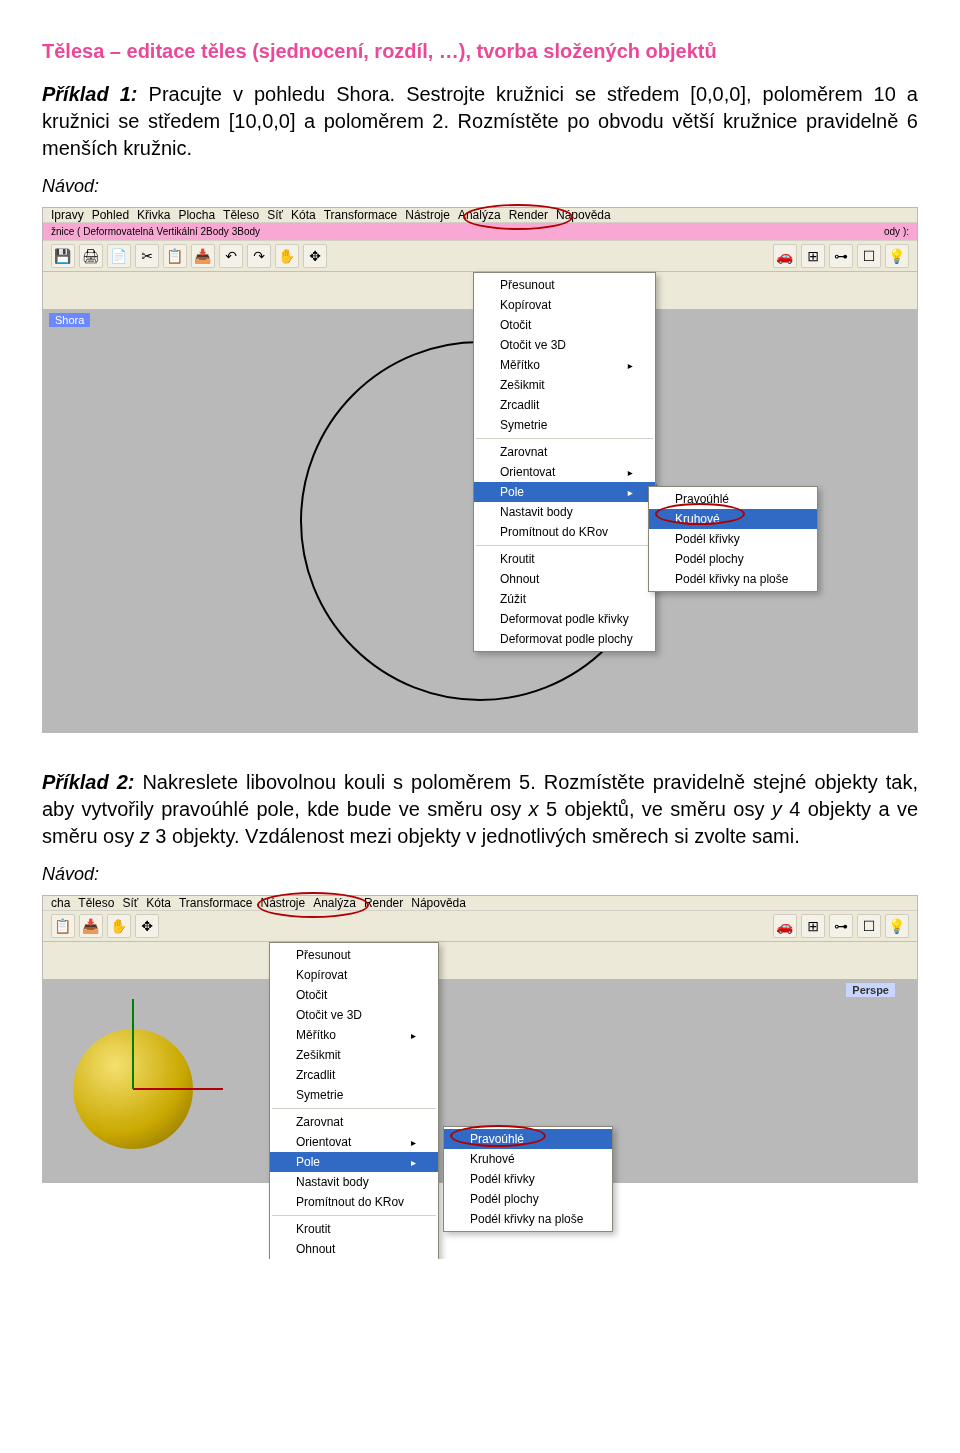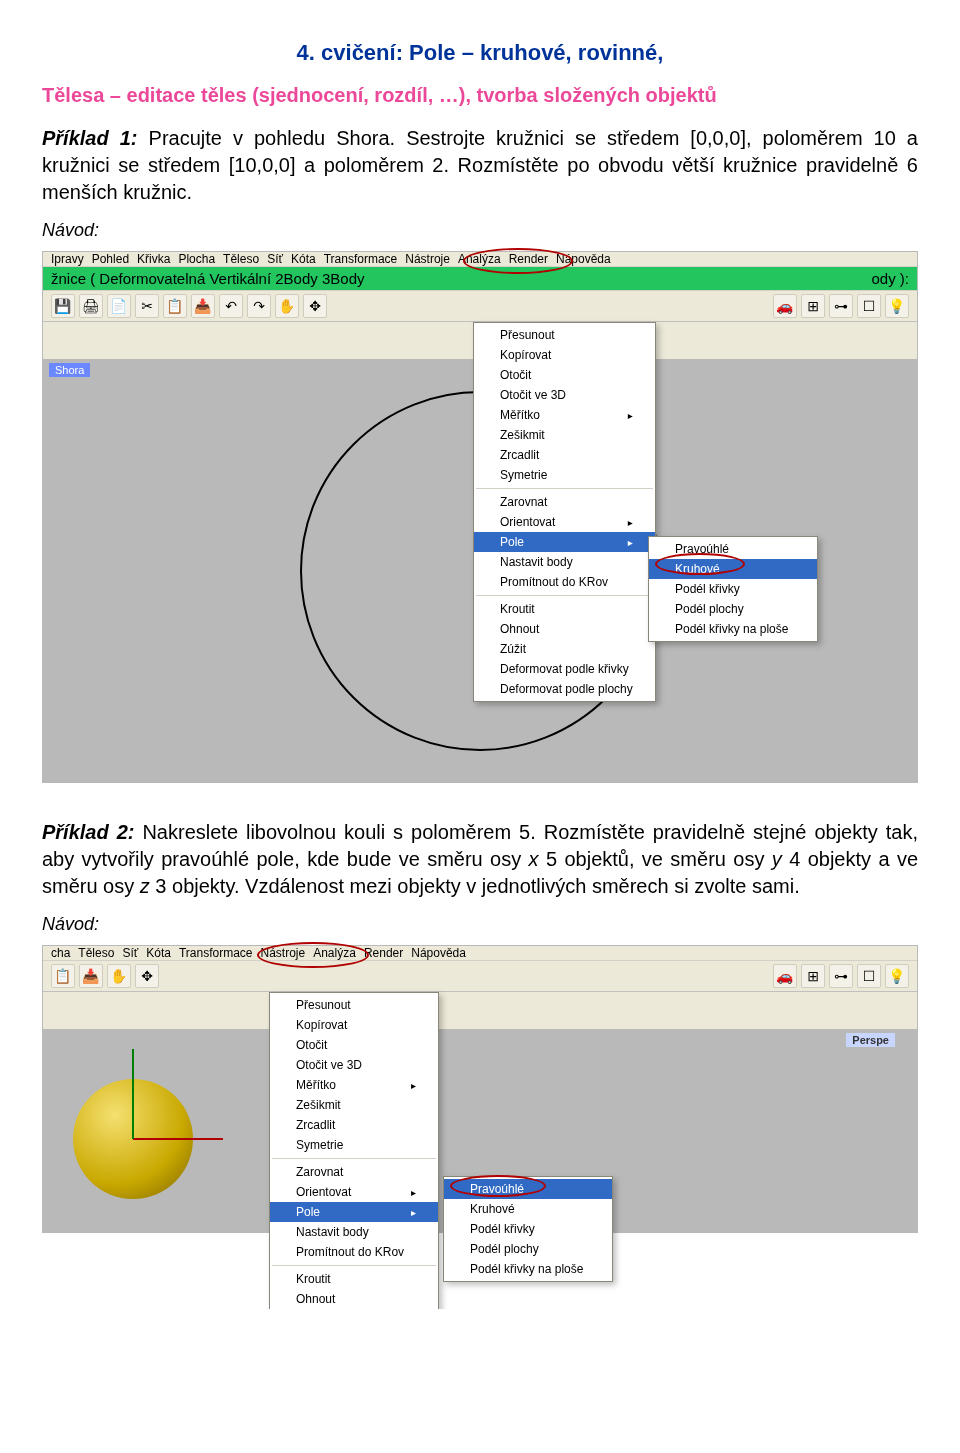--- a/index.html
+++ b/index.html
@@ -12,21 +12,21 @@
   .ital { font-style: italic; }
   .navod { font-size: 18px; font-style: italic; margin: 12px 0 10px; }
   .shot-wrap { width: 100%; margin-bottom: 36px; }
 
   
   .app { width: 100%; background: #ece9d8; border: 1px solid #b9b9b9; font-family: Tahoma, Verdana, sans-serif; font-size: 12px; color: #000; }
   .mbar { display: flex; gap: 8px; padding: 0 8px; background: #ece9d8; border-bottom: 1px solid #d4d0c8; position: relative; }
   .mbar span { cursor: default; }
   .mbar .active { color: #000; }
   .ellipse-mark { position: absolute; border: 2px solid #b00000; border-radius: 50%; pointer-events: none; }
-  .inp-row { background: #22c55e; padding: 3px 8px; border-bottom: 1px solid #d4d0c8; font-size: 15px; }
+  .inp-row { background: #f9a8d4; padding: 3px 8px; border-bottom: 1px solid #d4d0c8; font-size: 10px; }
   .tb { display: flex; align-items: center; gap: 4px; padding: 3px 8px; background: #ece9d8; border-bottom: 1px solid #c0c0c0; }
   .tb .ico { width: 24px; height: 24px; background: #f4f2e8; border: 1px solid #d0ccbe; border-radius: 2px; display: flex; align-items: center; justify-content: center; font-size: 14px; }
   .tb .spacer { flex: 1; }
   .work { display: flex; height: 460px; position: relative; }
   .work2 { height: 240px; }
   .vp { flex: 1; background: #b9b9b9; display: flex; align-items: center; justify-content: center; position: relative; margin-top: 37px; }
   .vp-label { position: absolute; top: 4px; left: 6px; background: #6b88ff; color: #fff; font-size: 11px; padding: 1px 6px; }
   .vp-label.persp { background: #c8d6ff; color: #333; font-weight: 700; }
 
   
@@ -50,21 +50,20 @@
   
   .sphere { width: 120px; height: 120px; border-radius: 50%; background: radial-gradient(circle at 35% 30%, #f5e070, #c9a800 60%, #7a6300); position: absolute; left: 30px; top: 50px; }
   .ax2R { position: absolute; left: 90px; top: 109px; width: 90px; height: 2px; background: #b00000; }
   .ax2G { position: absolute; left: 89px; top: 20px; width: 2px; height: 90px; background: #008000; }
 
 </style>
 </head>
 <body>
 
 <div class="page">
-  <h1>4. cvičení: Pole – kruhové, rovinné,</h1>
   <div class="subhead">Tělesa – editace těles (sjednocení, rozdíl, …), tvorba složených objektů</div>
 
   <p class="body">
     <span class="bi">Příklad 1:</span><span> Pracujte v pohledu Shora. Sestrojte kružnici se středem [0,0,0], poloměrem 10 a kružnici se středem [10,0,0] a poloměrem 2. Rozmístěte po obvodu větší kružnice pravidelně 6 menších kružnic.</span>
   </p>
   <p class="navod">Návod:</p>
 
   <div class="shot-wrap">
     <div class="app">
       <div class="mbar" id="mbar1">

